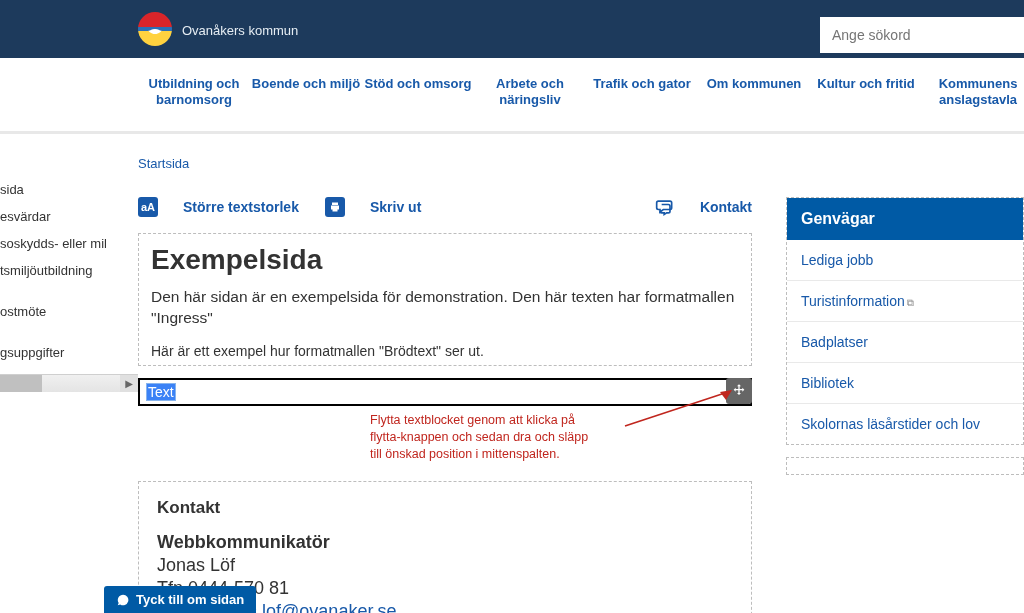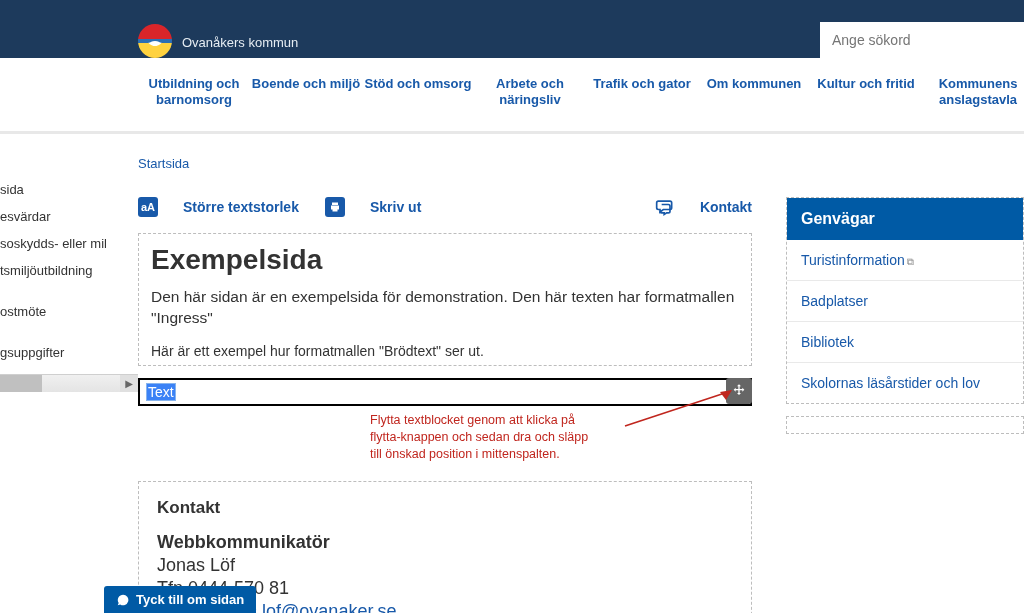--- a/index.html
+++ b/index.html
@@ -1,17 +1,17 @@
 <!DOCTYPE html>
 <html><head>
 <meta charset="utf-8">
 <style>
 * { box-sizing: border-box; margin: 0; padding: 0; }
 body { font-family: Arial, Helvetica, sans-serif; font-size: 14px; color: #333; background: #fff; width: 1024px; height: 613px; overflow: hidden; position: relative; }
-.header { background: #1d3a5c; height: 58px; display: flex; align-items: flex-end; justify-content: space-between; padding: 0 0 0 138px; gap: 40px; }
+.header { background: #1d3a5c; height: 58px; display: flex; align-items: center; justify-content: space-between; padding: 0 0 0 138px; gap: 40px; }
 .header-left { display: flex; align-items: center; gap: 10px; }
 .logo { width: 34px; height: 34px; border-radius: 50%; background: linear-gradient(180deg, #d9252a 0 45%, #2b6fb5 45% 55%, #ffd23f 55% 100%); display: flex; align-items: center; justify-content: center; }
 .logo svg { width: 20px; height: 20px; }
 .subtitle { color: #e6edf3; font-size: 13px; margin-top: 2px; }
 .search { margin-top: 12px; margin-right: -2px; }
 .search input { width: 206px; height: 36px; border: none; padding: 0 12px; font-size: 14px; background: #fff; }
 .nav { background: #fff; border-bottom: 3px solid #e8e8e8; padding: 0 0 4px 138px; }
 .nav ul { list-style: none; display: flex; }
 .nav li { padding: 18px 0px; color: #1859a9; font-weight: 700; font-size: 13px; text-align: center; line-height: 1.25; flex: 0 0 auto; cursor: pointer; width: 112px; }
 .page { display: flex; padding-left: 0; }
@@ -163,20 +163,21 @@
             <span>E-post </span><a href="#">jonas.lof@ovanaker.se</a>
           </p>
         </div>
 
       </div>
 
       <aside class="sidebar">
         <div class="shortcuts">
           <h3>Genvägar</h3>
           <ul>
+            <li><span>Lediga jobb</span></li>
             <li><span>Turistinformation</span><span class="ext-icon">⧉</span></li>
             <li><span>Badplatser</span></li>
             <li><span>Bibliotek</span></li>
             <li><span>Skolornas läsårstider och lov</span></li>
           </ul>
         </div>
         <div class="dashed-blank"></div>
       </aside>
     </div>
   </div>

